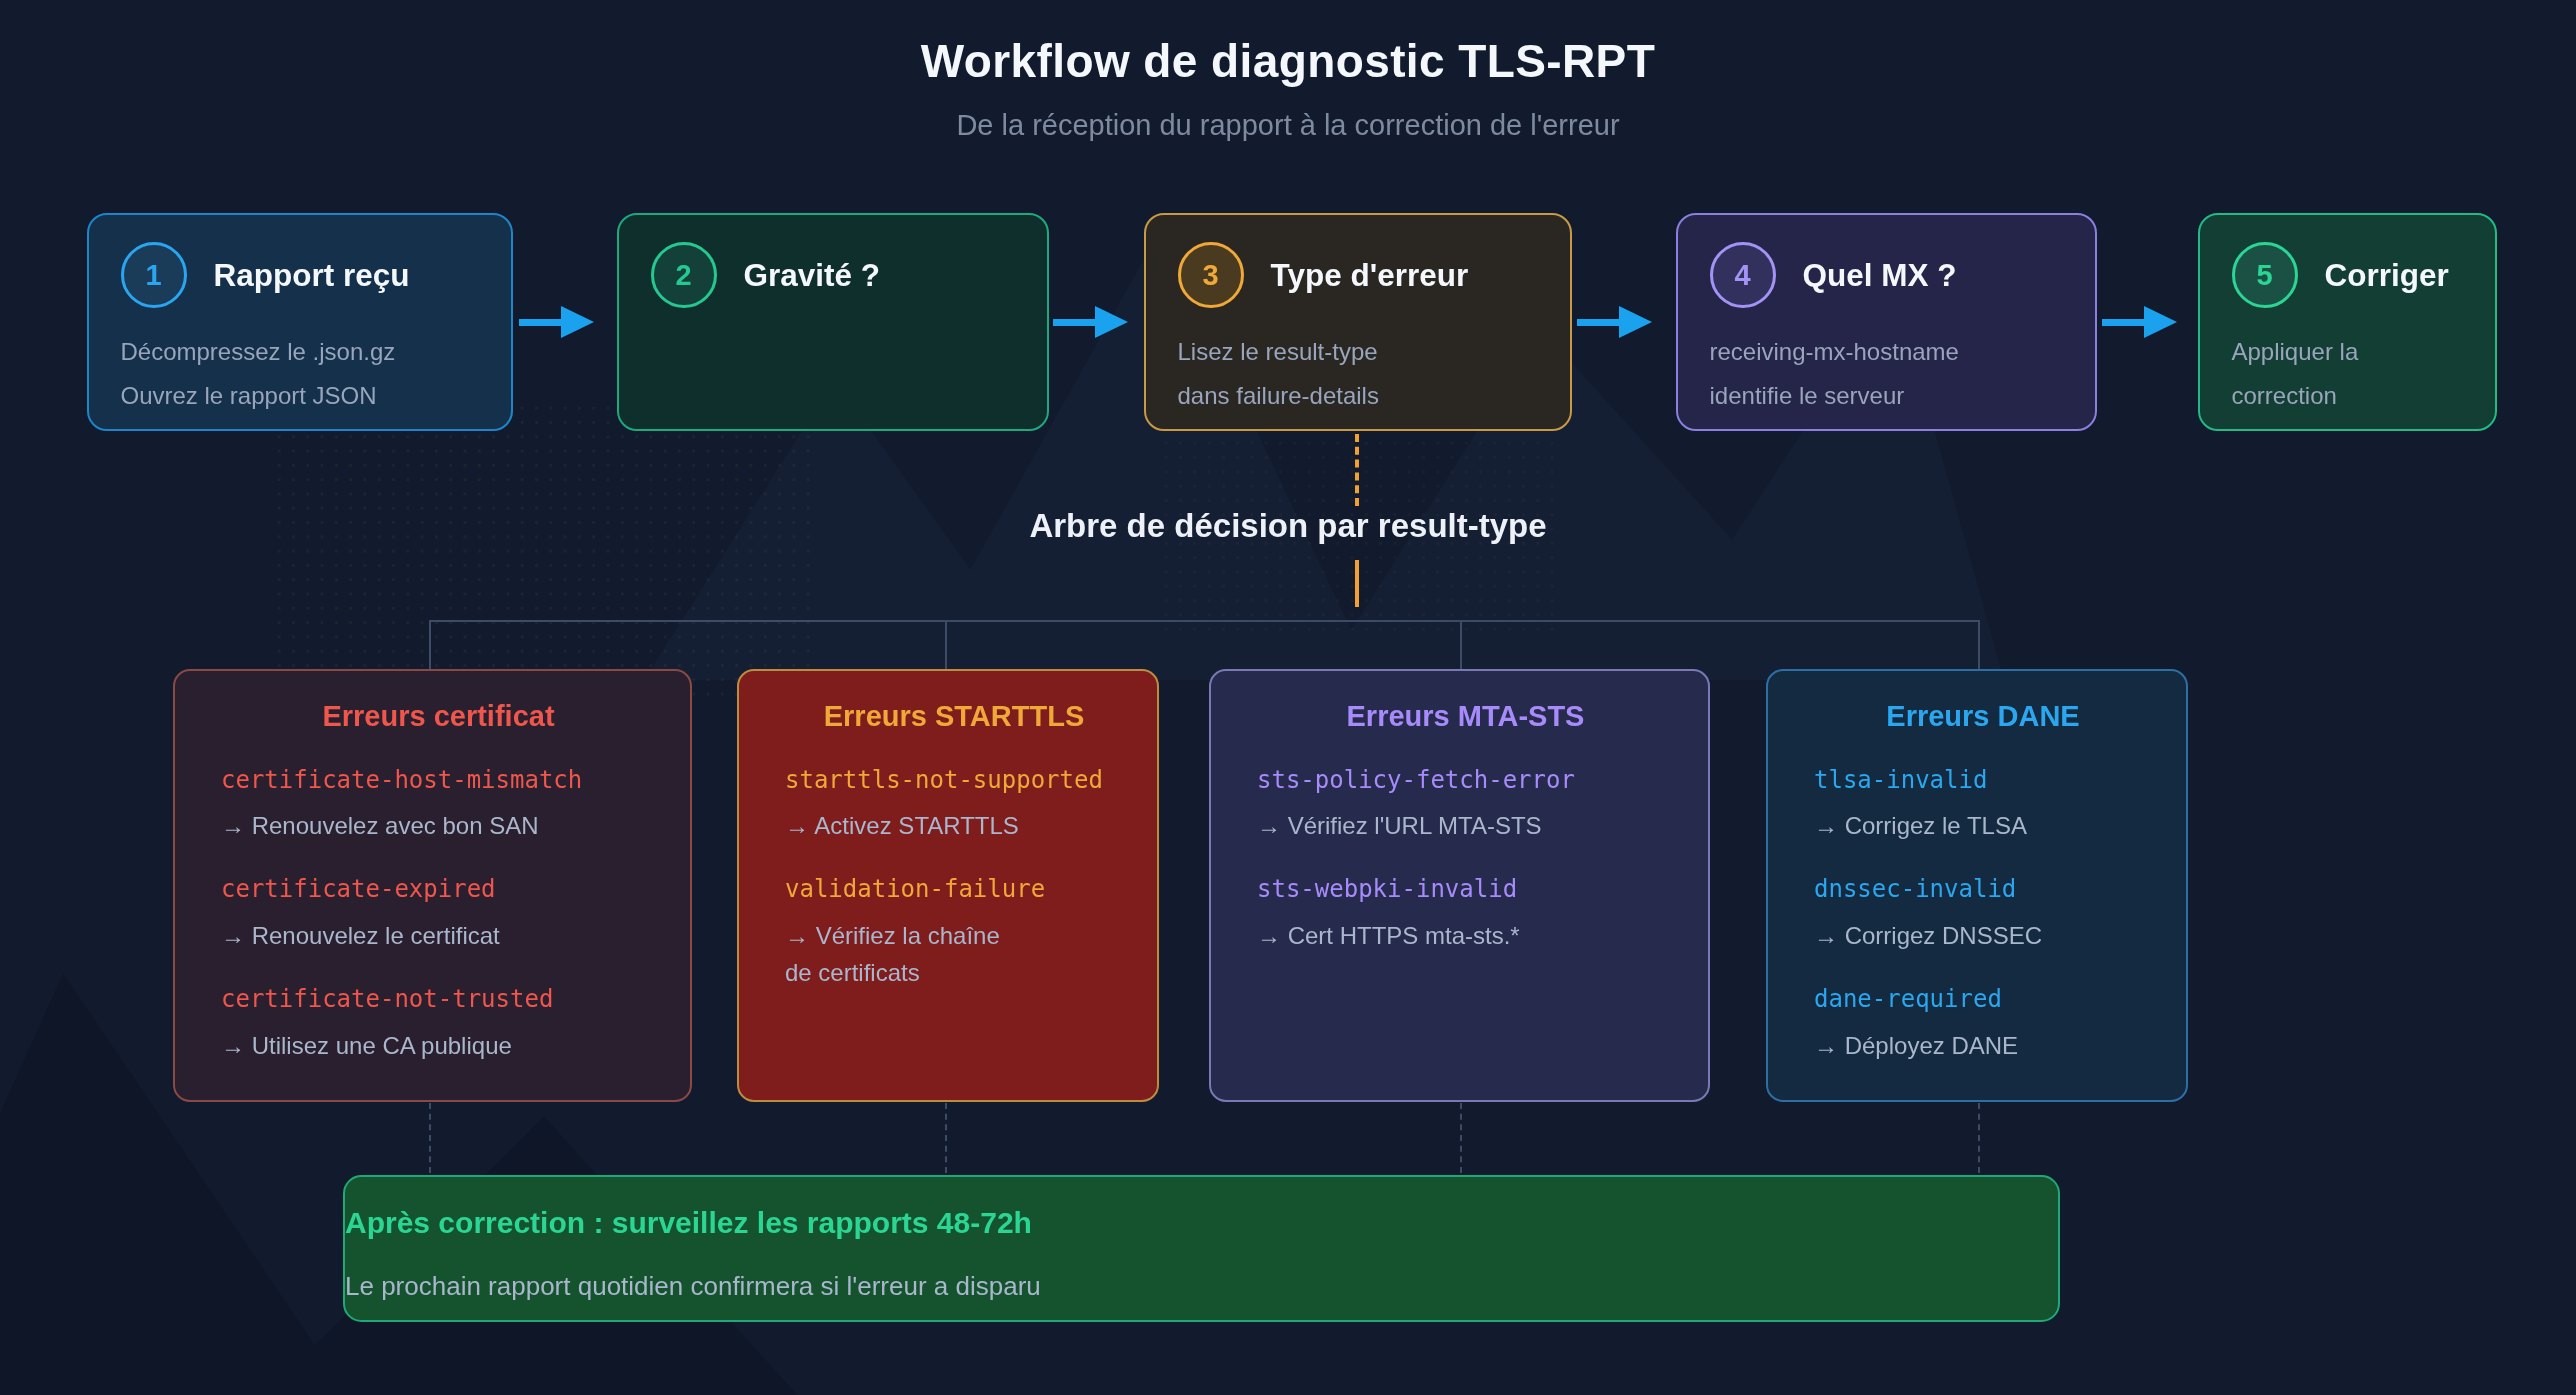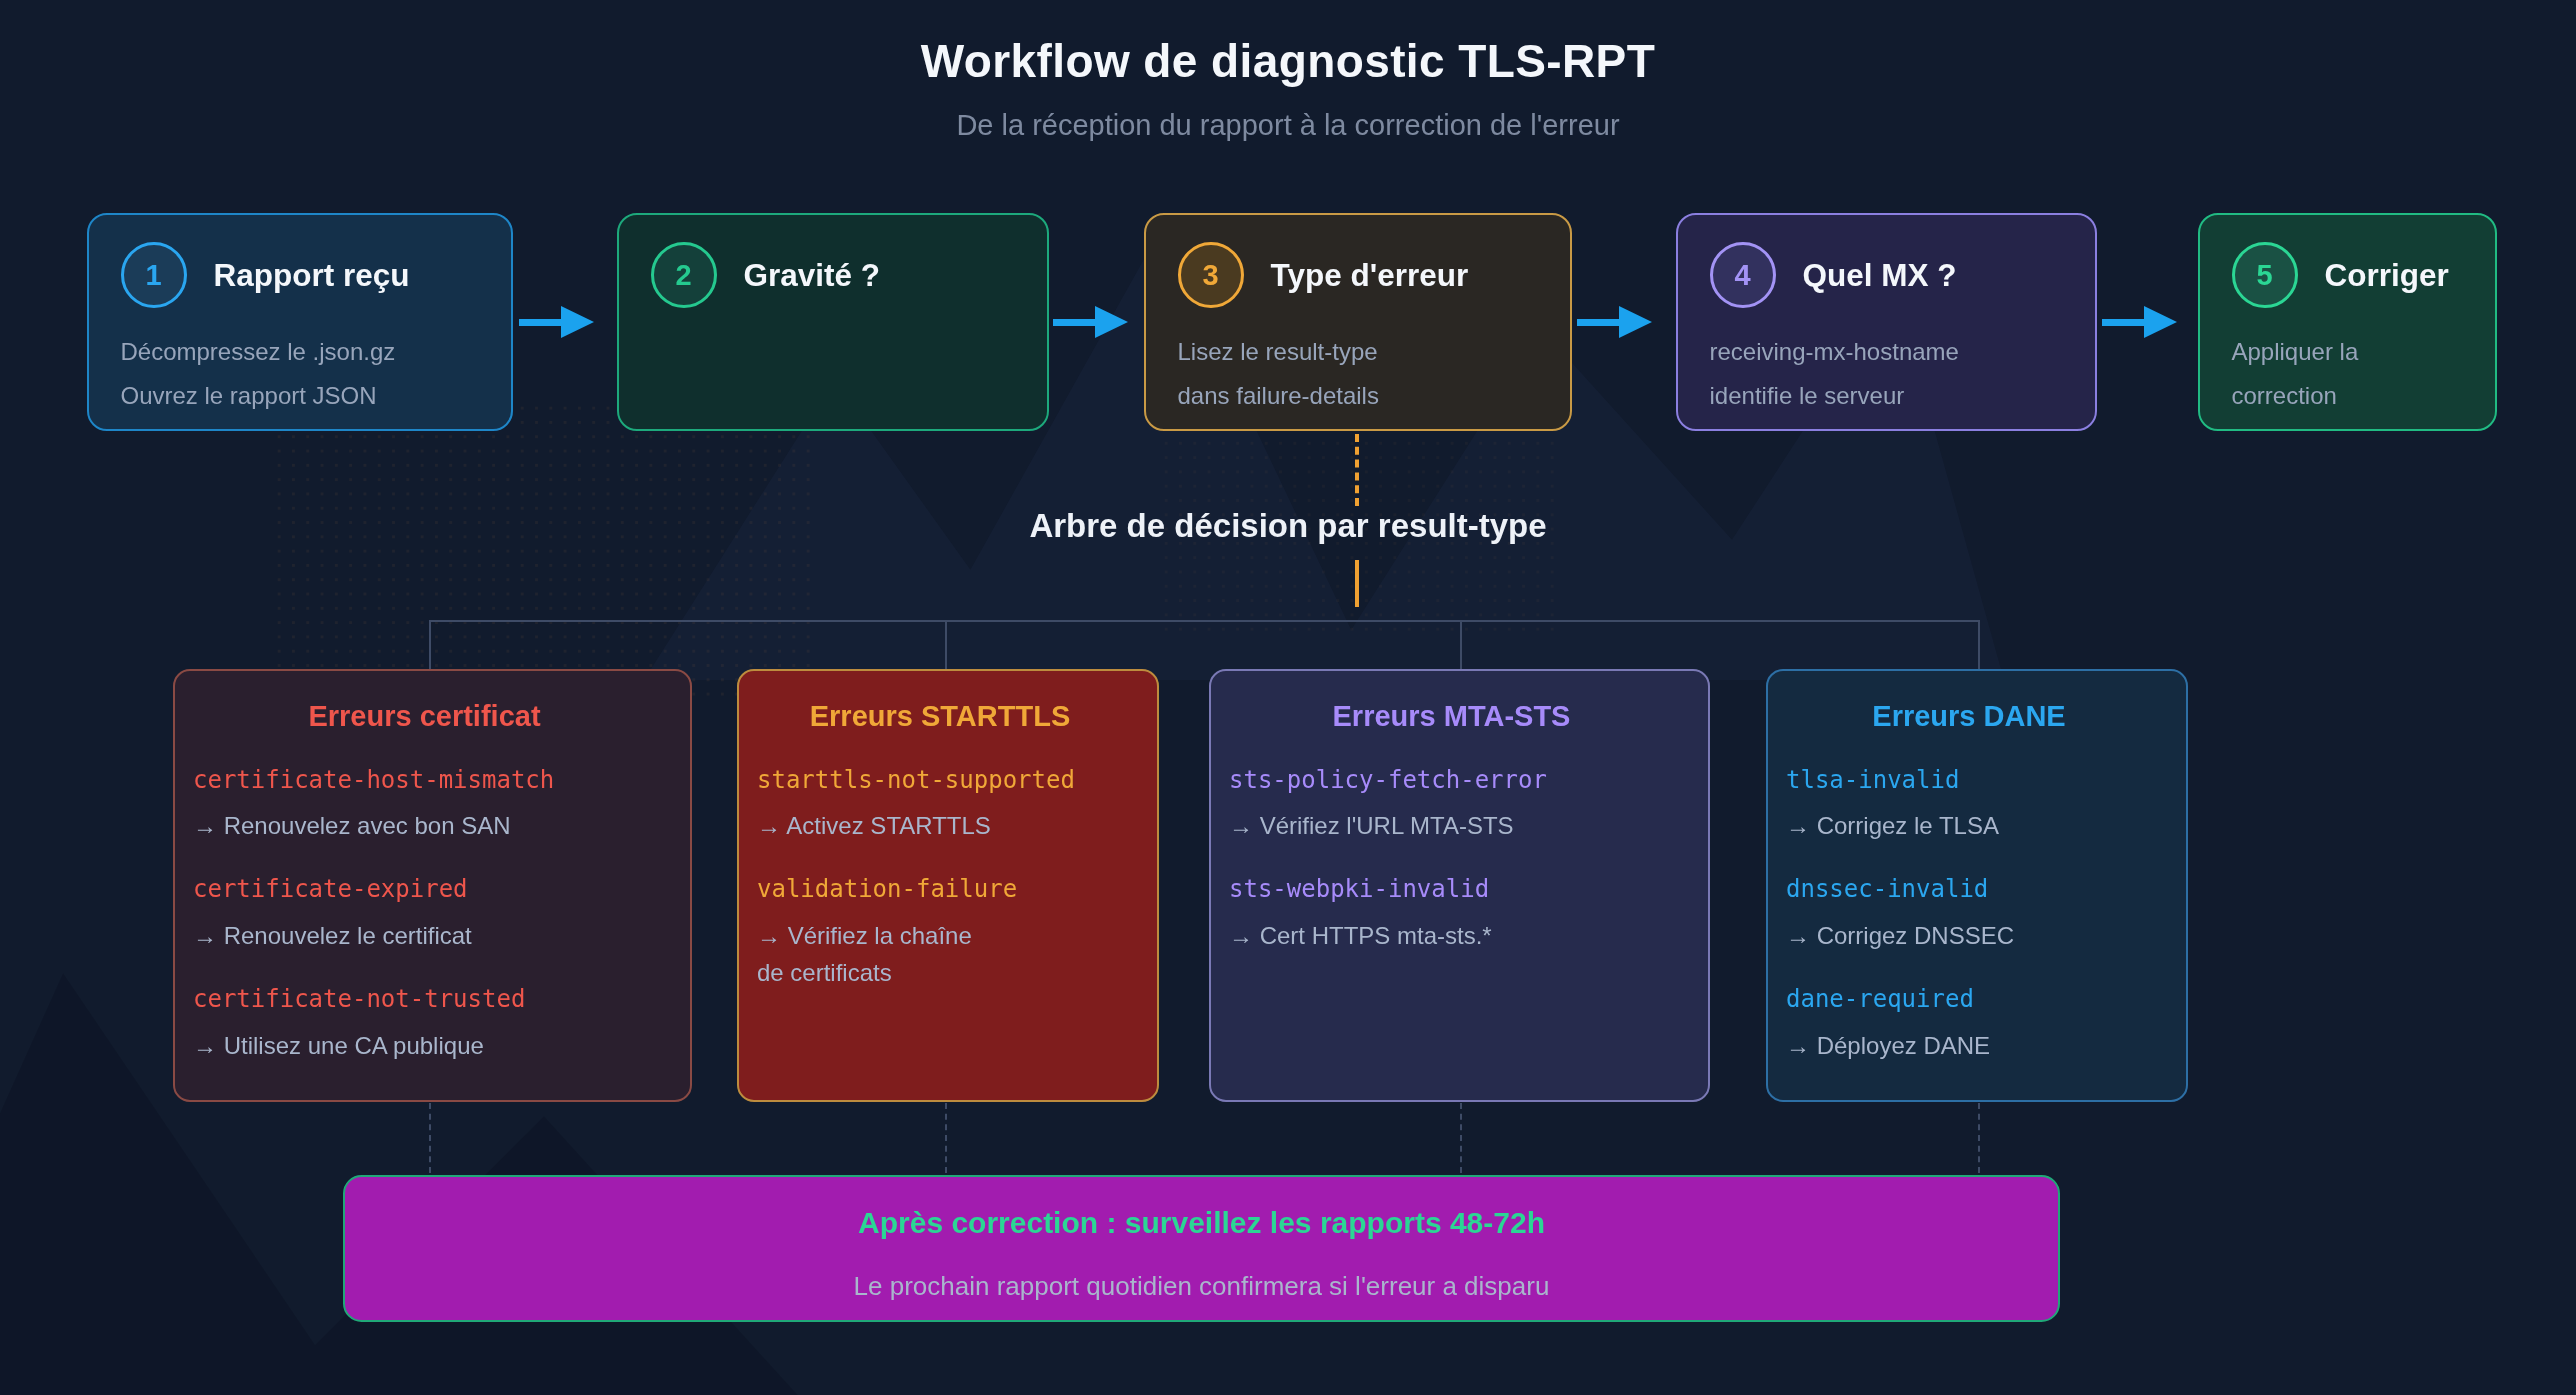--- a/index.html
+++ b/index.html
@@ -93,21 +93,21 @@
     position:absolute;left:429px;top:620px;width:1549px;height:0;
     border-top:2.1px solid #3e4b66;
   }
   .tree-v{position:absolute;top:620px;width:0;height:50px;border-left:2.1px solid #3e4b66;}
   .tv1{left:429px;} .tv2{left:945px;} .tv3{left:1460px;} .tv4{left:1978px;}
 
   
   .branch{
     position:absolute;top:669px;height:433px;box-sizing:border-box;
     border-radius:17px;border:2.1px solid;
-    padding:29px 34px 0 18px;
+    padding:29px 34px 0 46px;
   }
   .b-cert{left:173px;width:519px;background:#2a1f2e;border-color:#8a4a44;}
   .b-starttls{left:737px;width:422px;background:#7f1d1d;border-color:#bd8c3e;}
   .b-mta{left:1209px;width:501px;background:#262b4d;border-color:#7a79b5;}
   .b-dane{left:1766px;width:422px;background:#142a40;border-color:#2d6fa5;}
   .branch h3{margin:0 0 31.5px 0;text-align:center;font-size:29px;font-weight:700;}
   .b-cert h3{color:#ef564c;} .b-starttls h3{color:#f0a838;}
   .b-mta h3{color:#a78bfa;} .b-dane h3{color:#2ba7f0;}
   .entry{margin-bottom:30px;}
   .entry .code{font-family:"DejaVu Sans Mono","Liberation Mono",monospace;font-size:24px;line-height:31.5px;margin-bottom:11.4px;}
@@ -115,22 +115,22 @@
   .b-mta .code{color:#a78bfa;} .b-dane .code{color:#2ba7f0;}
   .entry .fix{font-size:24px;line-height:37px;color:#a9b6cc;}
 
   
   .vdash-gray{position:absolute;top:1103px;width:0;height:70px;border-left:2.1px dashed #3e4b66;}
   .g1{left:429px;} .g2{left:945px;} .g3{left:1460px;} .g4{left:1978px;}
 
   
   .banner{
     position:absolute;left:343px;top:1175px;width:1717px;height:147px;box-sizing:border-box;
-    border-radius:18.6px;border:2.1px solid #20a878;background:#a21caf;
-    text-align:center;padding-top:29px;
+    border-radius:18.6px;border:2.1px solid #20a878;background:#14532d;
+    padding-top:29px;
   }
   .banner .bt{font-size:30px;font-weight:700;color:#2bd694;}
   .banner .bs{margin-top:31px;font-size:26px;color:#a9b6cc;}
 </style>
 </head>
 <body>
 
 <div id="canvas">
 
   <div class="bg-shape bg-mountains"></div>

